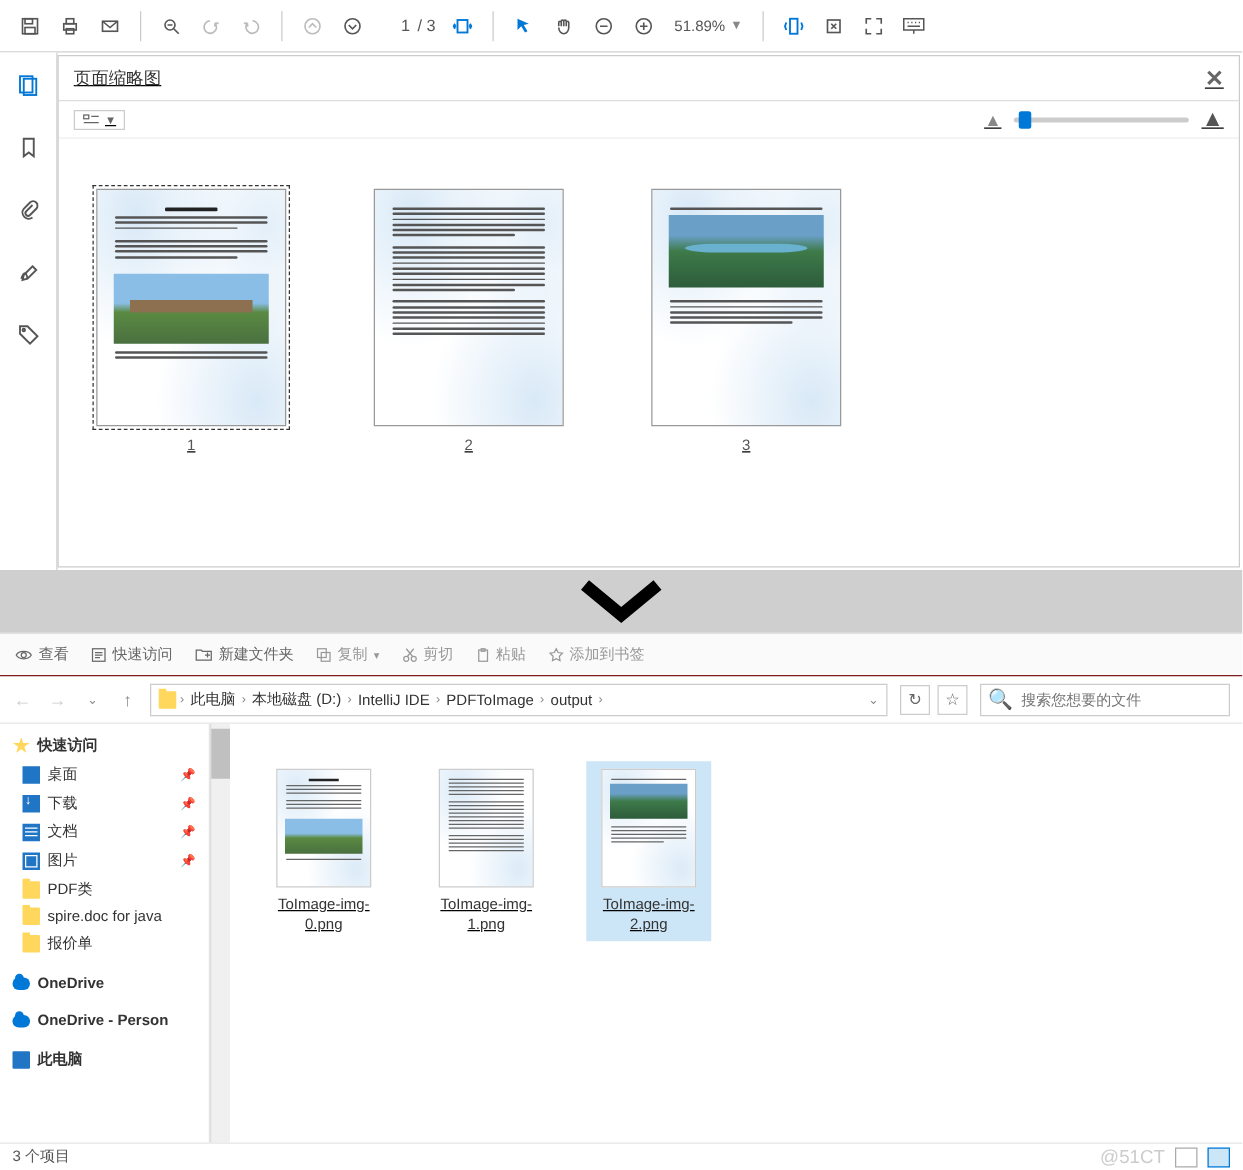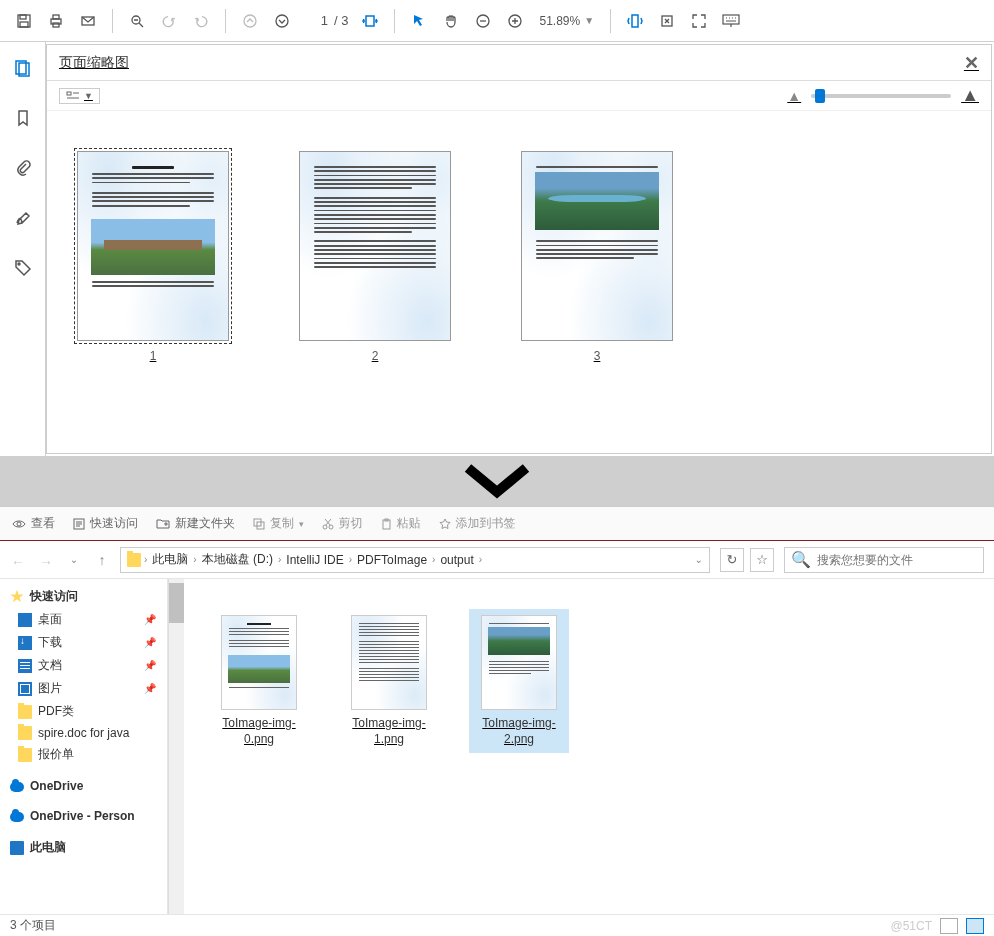--- a/index.html
+++ b/index.html
@@ -100,21 +100,21 @@
 .fl{height:1.2px;background:#666;margin-bottom:1.8px;}
 .fl.t{width:40%;margin:0 auto 3px auto;height:2px;background:#222;}
 .ft-photo1{position:relative;width:90%;height:28px;margin:2px auto 0 auto;background:linear-gradient(#8abee6 42%,#5a8a42 55%,#4a7040 100%);}
 .ft-photo2{position:relative;width:90%;height:28px;margin:0 auto 2px auto;background:linear-gradient(#6aa0c8 28%,#3e7a4a 50%,#2d5c3a 100%);}
 .file-name {font-size:12px;color:#333;text-align:center;line-height:1.3;}
 
 .exp-status {height:22px;border-top:1px solid #e5e5e5;display:flex;align-items:center;justify-content:space-between;padding:0 10px;font-size:12px;color:#555;}
 .status-r {display:flex;align-items:center;gap:8px;}
 .view-ic{width:18px;height:16px;border:1px solid #aaa;cursor:pointer;}
 .view-ic.act{background:#cde6f7;border-color:#0078d7;}
-.watermark{color:#ccc;font-size:12px;}
+.watermark{color:#ccc;font-size:15px;}
 .scroll-stub{width:16px;background:#f0f0f0;border-left:1px solid #ddd;}
 .scroll-thumb{width:100%;height:40px;background:#c0c0c0;margin-top:4px;}
 </style>
 </head>
 <body>
 
 <div class="pdf-viewer">
   <div class="toolbar">
     <div class="tool-btn">
         <svg width="16" height="16" viewBox="0 0 16 16" fill="none" stroke="currentColor" stroke-width="1.3">

